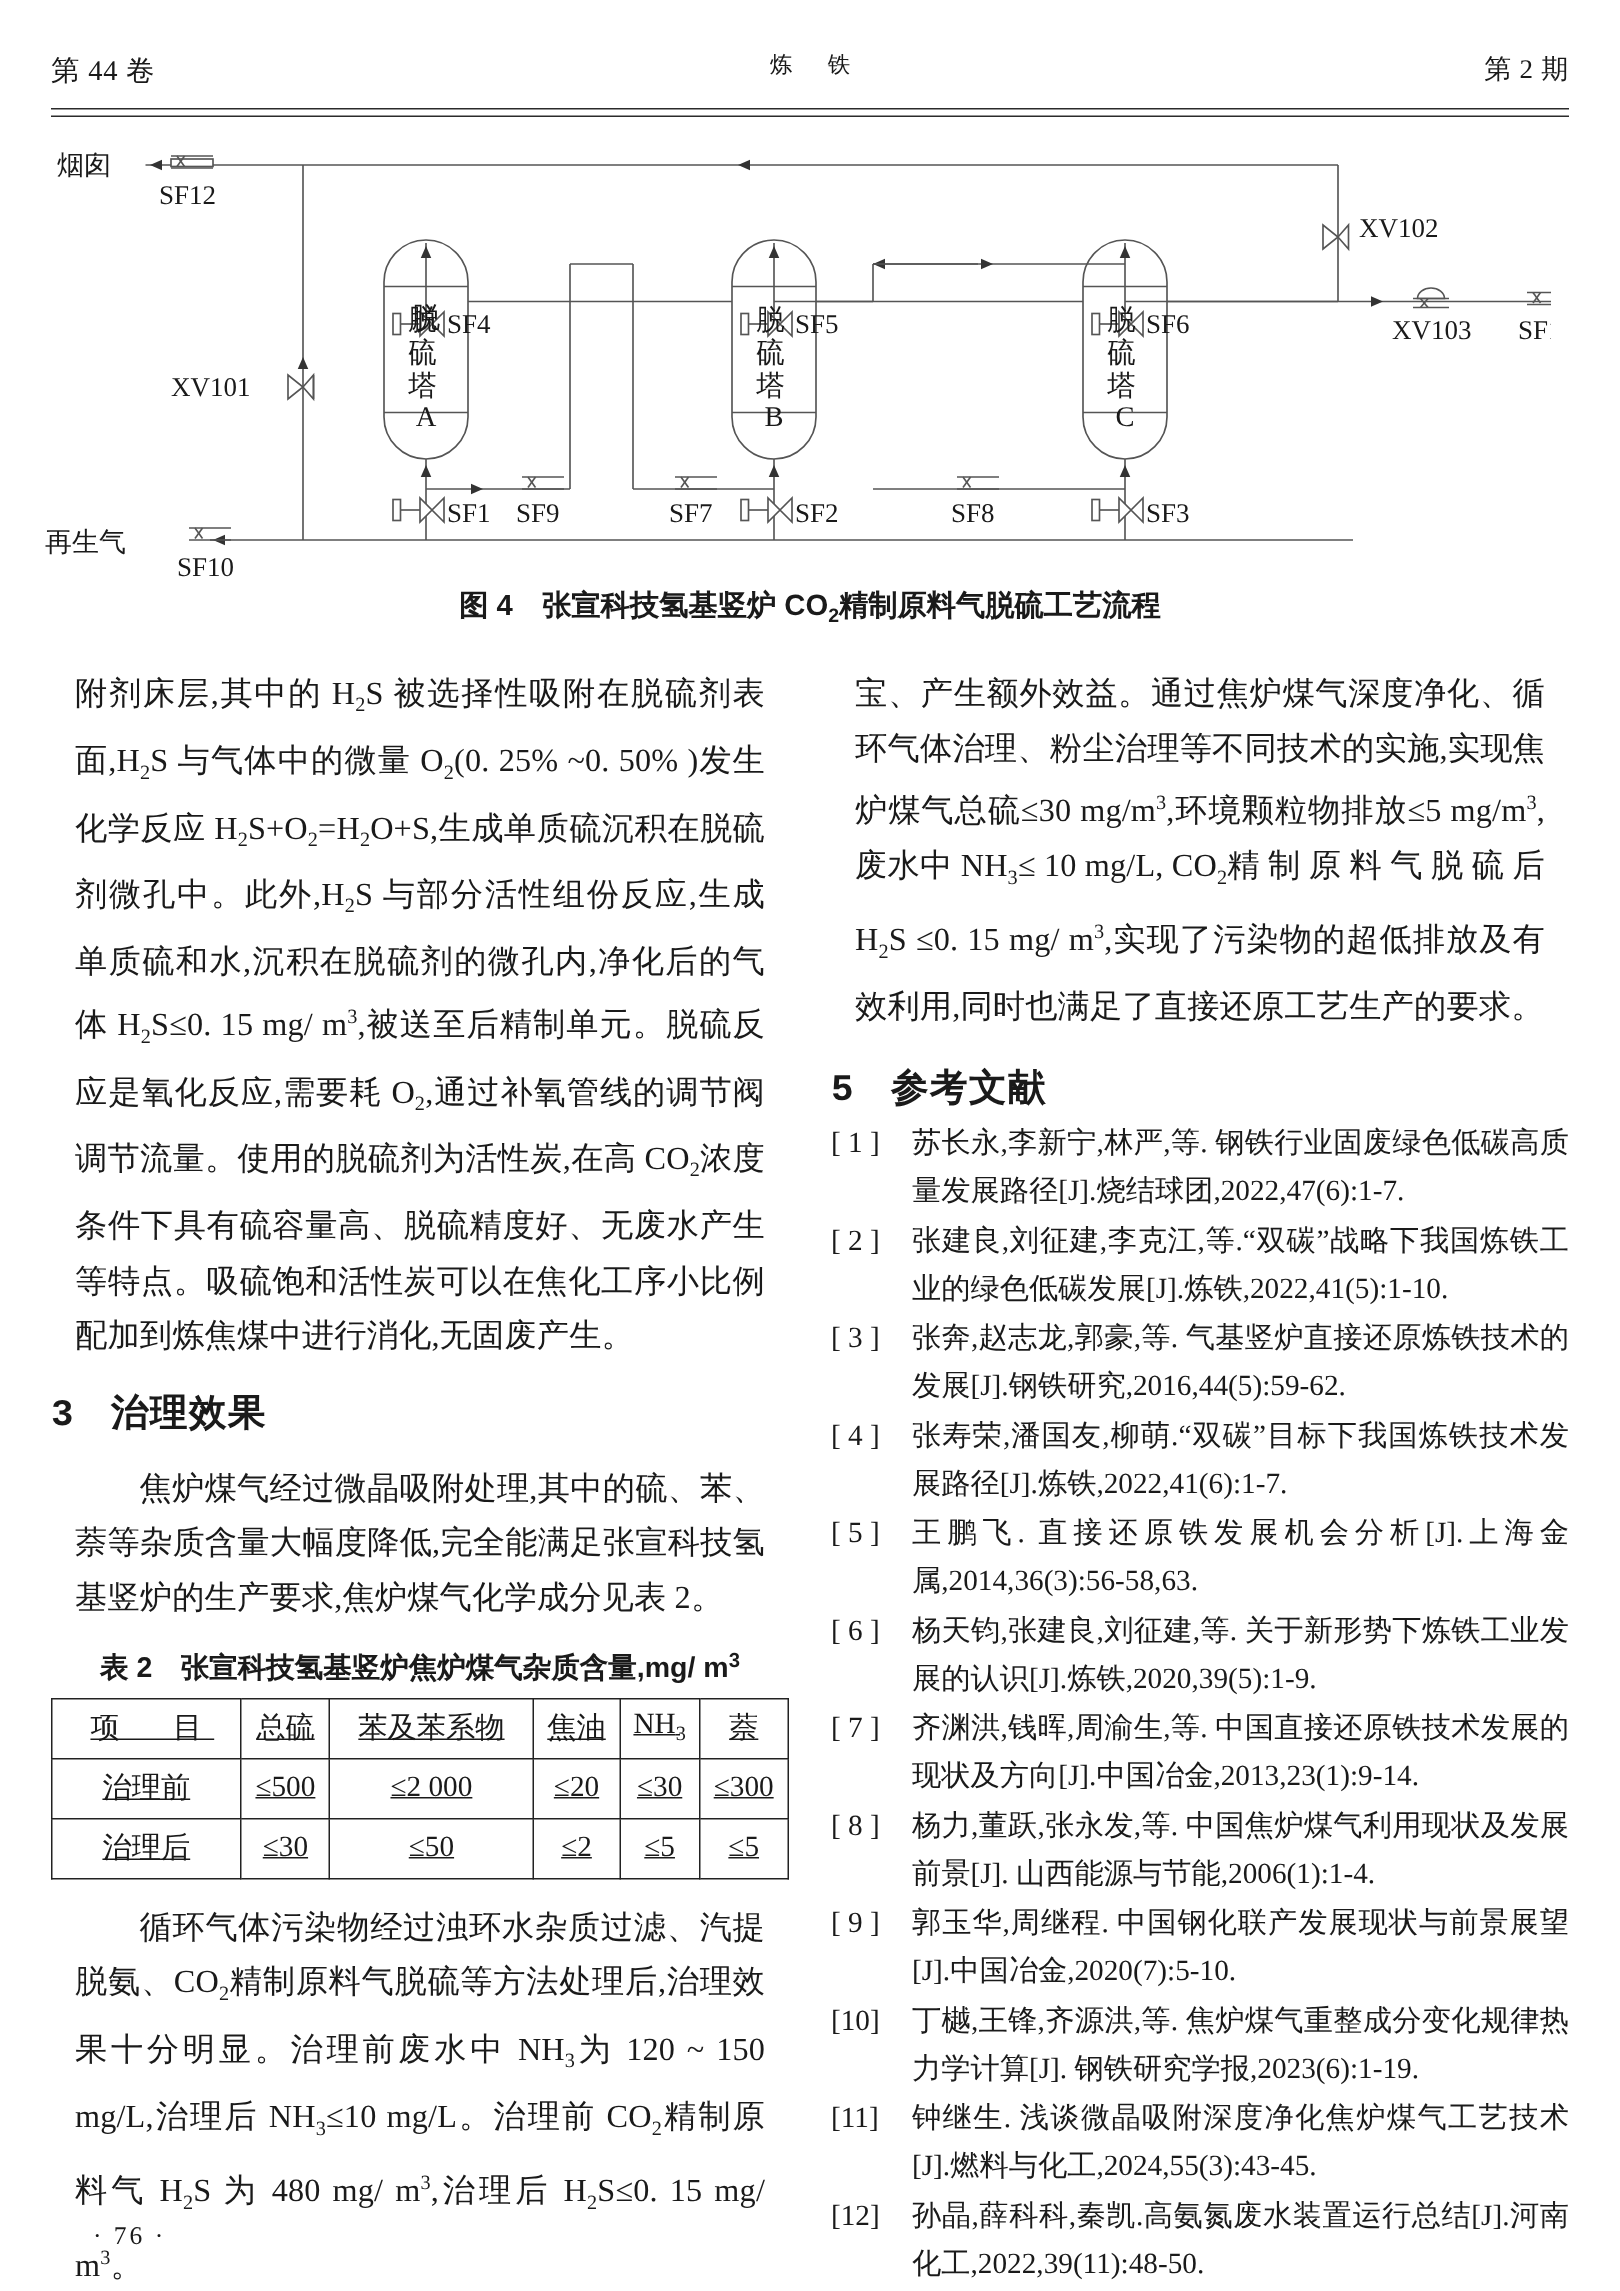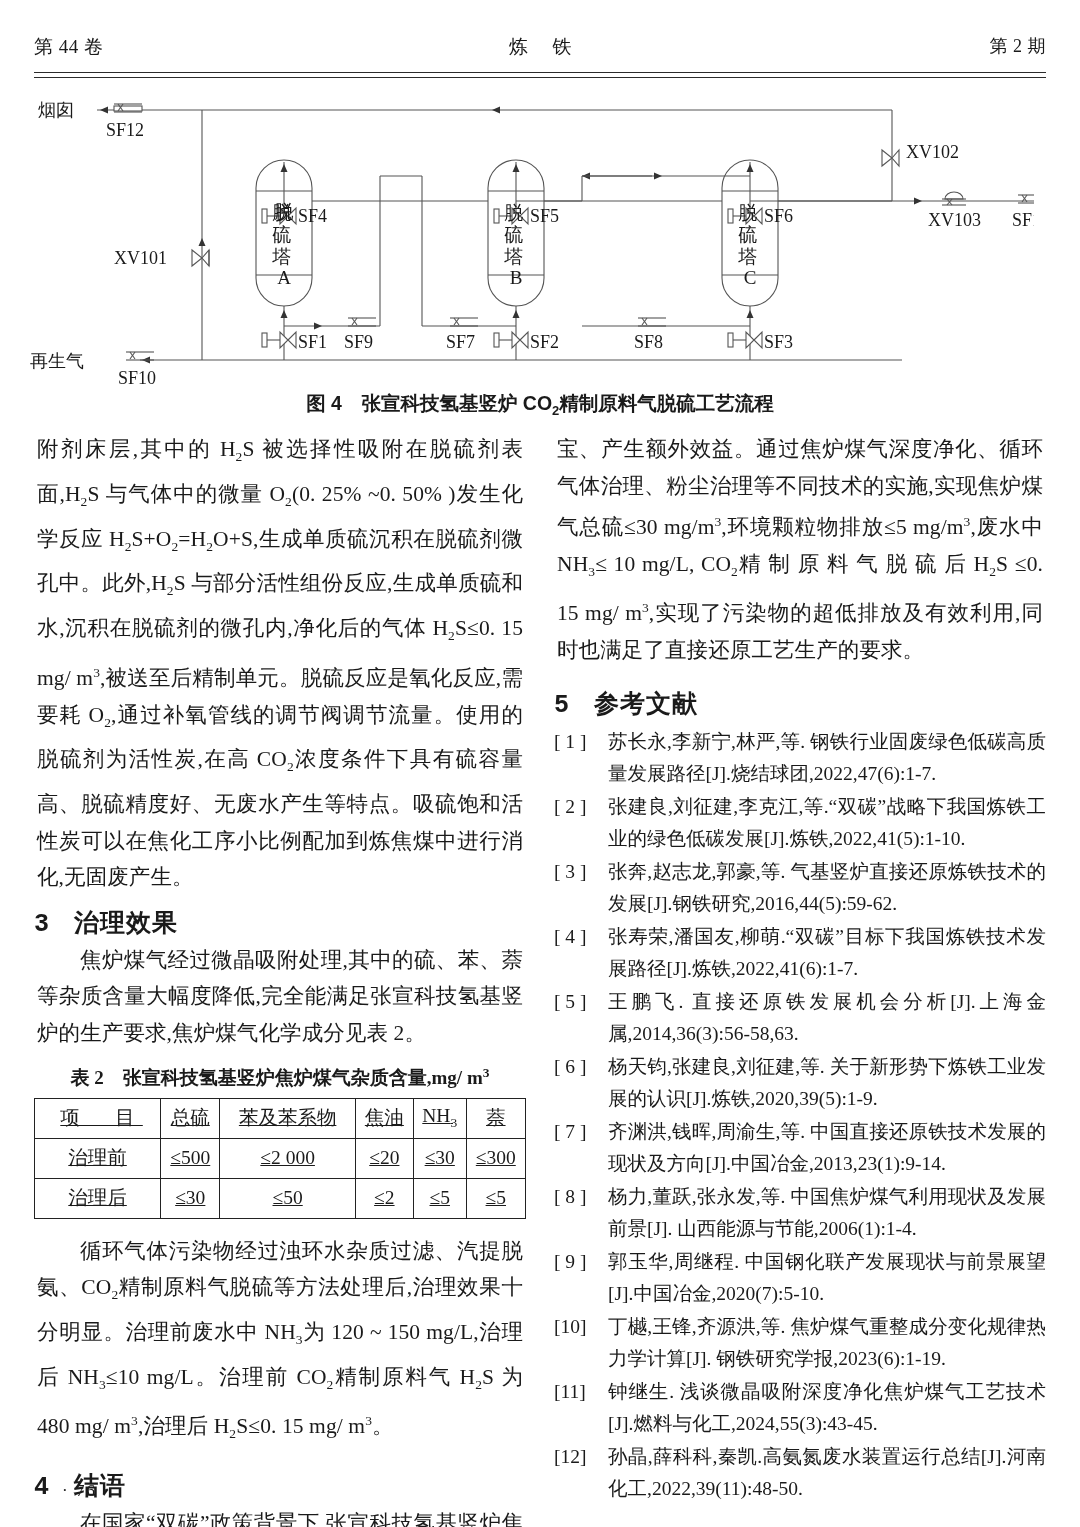--- a/index.html
+++ b/index.html
@@ -7,53 +7,53 @@
     width:1080px;height:1527px;position:relative;
     font-family:"Liberation Serif","DejaVu Serif",serif;
     color:#1a1a1a;
     -webkit-font-smoothing:antialiased;
   }
   .page{position:absolute;inset:0;padding-left:39px;}
 
   
   .runhead{position:absolute;left:34px;right:34px;top:34px;height:30px;}
   .runhead .vol{position:absolute;left:0;top:0;font-size:19px;letter-spacing:.5px;}
-  .runhead .jt{position:absolute;left:0;right:0;top:0;text-align:center;font-size:19px;letter-spacing:10px;text-indent:10px;}
+  .runhead .jt{position:absolute;left:0;right:0;top:0;text-align:center;font-size:15px;letter-spacing:10px;text-indent:10px;}
   .runhead .iss{position:absolute;right:0;top:0;font-size:18px;letter-spacing:.5px;}
   .rule{position:absolute;left:34px;right:34px;top:72px;height:4px;
         border-top:1.6px solid #2b2b2b;border-bottom:1.6px solid #2b2b2b;}
 
   
   .figwrap{position:absolute;left:22px;top:88px;width:1012px;height:310px;}
   .figsvg{display:block;}
   .figcap{position:absolute;left:34px;top:390px;width:1012px;text-align:center;
           font-size:19.5px;font-weight:bold;font-family:Liberation Sans, sans-serif;}
   .figcap .sub{font-size:13px;vertical-align:sub;}
 
   
   .colL{position:absolute;left:34px;top:428px;width:492px;}
   .colR{position:absolute;left:554px;top:428px;width:492px;}
 
   p.body{
-    margin:3px;font-size:21.5px;line-height:36.5px;text-align:justify;
+    margin:16px;font-size:21.5px;line-height:36.5px;text-align:justify;
     text-justify:inter-ideograph;letter-spacing:.1px;
   }
   p.ind{text-indent:2em;}
   .sub{font-size:13.5px;vertical-align:sub;}
   .sup{font-size:13.5px;vertical-align:super;}
 
   h2.sec{
     margin:10px 0 2px 0;font-size:25px;font-weight:bold;
     font-family:Liberation Mono, monospace;letter-spacing:1px;
   }
   h2.sec .num{display:inline-block;width:40px;}
 
   
   .tabcap{margin:14px 0 6px 0;text-align:center;font-size:19px;font-weight:bold;
-          font-family:Liberation Serif, serif;}
+          font-family:Liberation Sans, sans-serif;}
   table.t2{border-collapse:collapse;width:492px;margin:0 auto;
            font-size:19.5px;}
   table.t2, table.t2 td{border:1.2px solid #222;}
   table.t2 td{text-align:center;padding:5px 2px 6px 2px;height:28px;text-decoration:underline;}
   table.t2 td.hcell{letter-spacing:0;}
   table.t2 td.item{letter-spacing:8px;text-indent:8px;}
 
   
   ul.refs{list-style:none;margin:6px 0 0 0;padding:0;}
   ul.refs li{position:relative;padding-left:54px;margin-bottom:1px;

